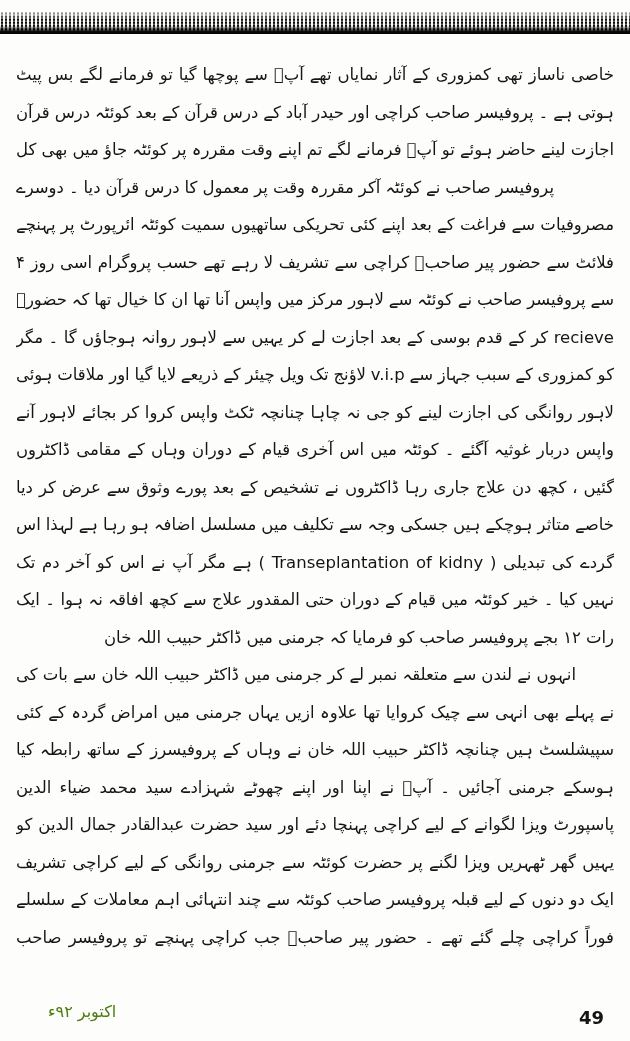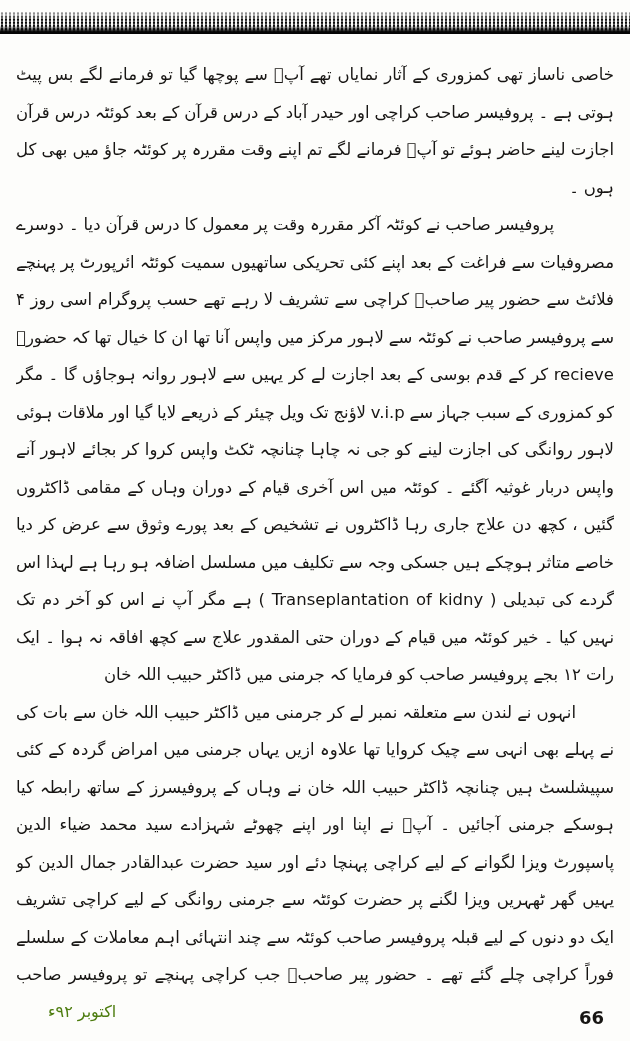--- a/index.html
+++ b/index.html
@@ -49,21 +49,20 @@
 <body>
 
 <div class="page">
 
   <div class="halftone"></div>
 
   <div class="text-block">
     <div class="ln">خاصی ناساز تھی کمزوری کے آثار نمایاں تھے آپؒ سے پوچھا گیا تو فرمانے لگے بس پیٹ میں تکلیف</div>
     <div class="ln">ہوتی ہے ۔ پروفیسر صاحب کراچی اور حیدر آباد کے درس قرآن کے بعد کوئٹہ درس قرآن کے لیے</div>
     <div class="ln">اجازت لینے حاضر ہوئے تو آپؒ فرمانے لگے تم اپنے وقت مقررہ پر کوئٹہ جاؤ میں بھی کل کوئٹہ آ رہا</div>
-    <div class="ln end">ہوں ۔</div>
     <div class="ln indent-lg">پروفیسر صاحب نے کوئٹہ آکر مقررہ وقت پر معمول کا درس قرآن دیا ۔ دوسرے دن دیگر</div>
     <div class="ln">مصروفیات سے فراغت کے بعد اپنے کئی تحریکی ساتھیوں سمیت کوئٹہ ائرپورٹ پر پہنچے جہاں ۲ بجے کی</div>
     <div class="ln">فلائٹ سے حضور پیر صاحبؒ کراچی سے تشریف لا رہے تھے حسب پروگرام اسی روز ۴ بجے والی پرواز</div>
     <div class="ln">سے پروفیسر صاحب نے کوئٹہ سے لاہور مرکز میں واپس آنا تھا ان کا خیال تھا کہ حضورؒ کو ائرپورٹ سے</div>
     <div class="ln">⁦recieve⁩ کر کے قدم بوسی کے بعد اجازت لے کر یہیں سے لاہور روانہ ہوجاؤں گا ۔ مگر جب حضرتؒ</div>
     <div class="ln">کو کمزوری کے سبب جہاز سے ⁦v.i.p⁩ لاؤنج تک ویل چیئر کے ذریعے لایا گیا اور ملاقات ہوئی تو انہیں</div>
     <div class="ln">لاہور روانگی کی اجازت لینے کو جی نہ چاہا چنانچہ ٹکٹ واپس کروا کر بجائے لاہور آنے کے آپ کے ساتھ</div>
     <div class="ln">واپس دربار غوثیہ آگئے ۔ کوئٹہ میں اس آخری قیام کے دوران وہاں کے مقامی ڈاکٹروں کی خدمات لی</div>
     <div class="ln">گئیں ، کچھ دن علاج جاری رہا ڈاکٹروں نے تشخیص کے بعد پورے وثوق سے عرض کر دیا کہ گردے</div>
     <div class="ln">خاصے متاثر ہوچکے ہیں جسکی وجہ سے تکلیف میں مسلسل اضافہ ہو رہا ہے لہذا اس کا واحد علاج</div>
@@ -74,15 +73,15 @@
     <div class="ln">نے پہلے بھی انہی سے چیک کروایا تھا علاوہ ازیں یہاں جرمنی میں امراض گردہ کے کئی اور بھی</div>
     <div class="ln">سپیشلسٹ ہیں چنانچہ ڈاکٹر حبیب اللہ خان نے وہاں کے پروفیسرز کے ساتھ رابطہ کیا اور کہا کہ جتنا جلدی</div>
     <div class="ln">ہوسکے جرمنی آجائیں ۔ آپؒ نے اپنا اور اپنے چھوٹے شہزادے سید محمد ضیاء الدین زاداللہ مجدہ کا</div>
     <div class="ln">پاسپورٹ ویزا لگوانے کے لیے کراچی پہنچا دئے اور سید حضرت عبدالقادر جمال الدین کو حکم فرمایا کہ وہ</div>
     <div class="ln">یہیں گھر ٹھہریں ویزا لگنے پر حضرت کوئٹہ سے جرمنی روانگی کے لیے کراچی تشریف لائے اس دوران</div>
     <div class="ln">ایک دو دنوں کے لیے قبلہ پروفیسر صاحب کوئٹہ سے چند انتہائی اہم معاملات کے سلسلے میں لاہور آکر</div>
     <div class="ln">فوراً کراچی چلے گئے تھے ۔ حضور پیر صاحبؒ جب کراچی پہنچے تو پروفیسر صاحب حضورؒ کے دیگر خاص</div>
   </div>
 
   <div class="footer-date">اکتوبر ۹۲ء</div>
-  <div class="page-number">66</div>
+  <div class="page-number">49</div>
 
 </div>
 
 </body></html>

